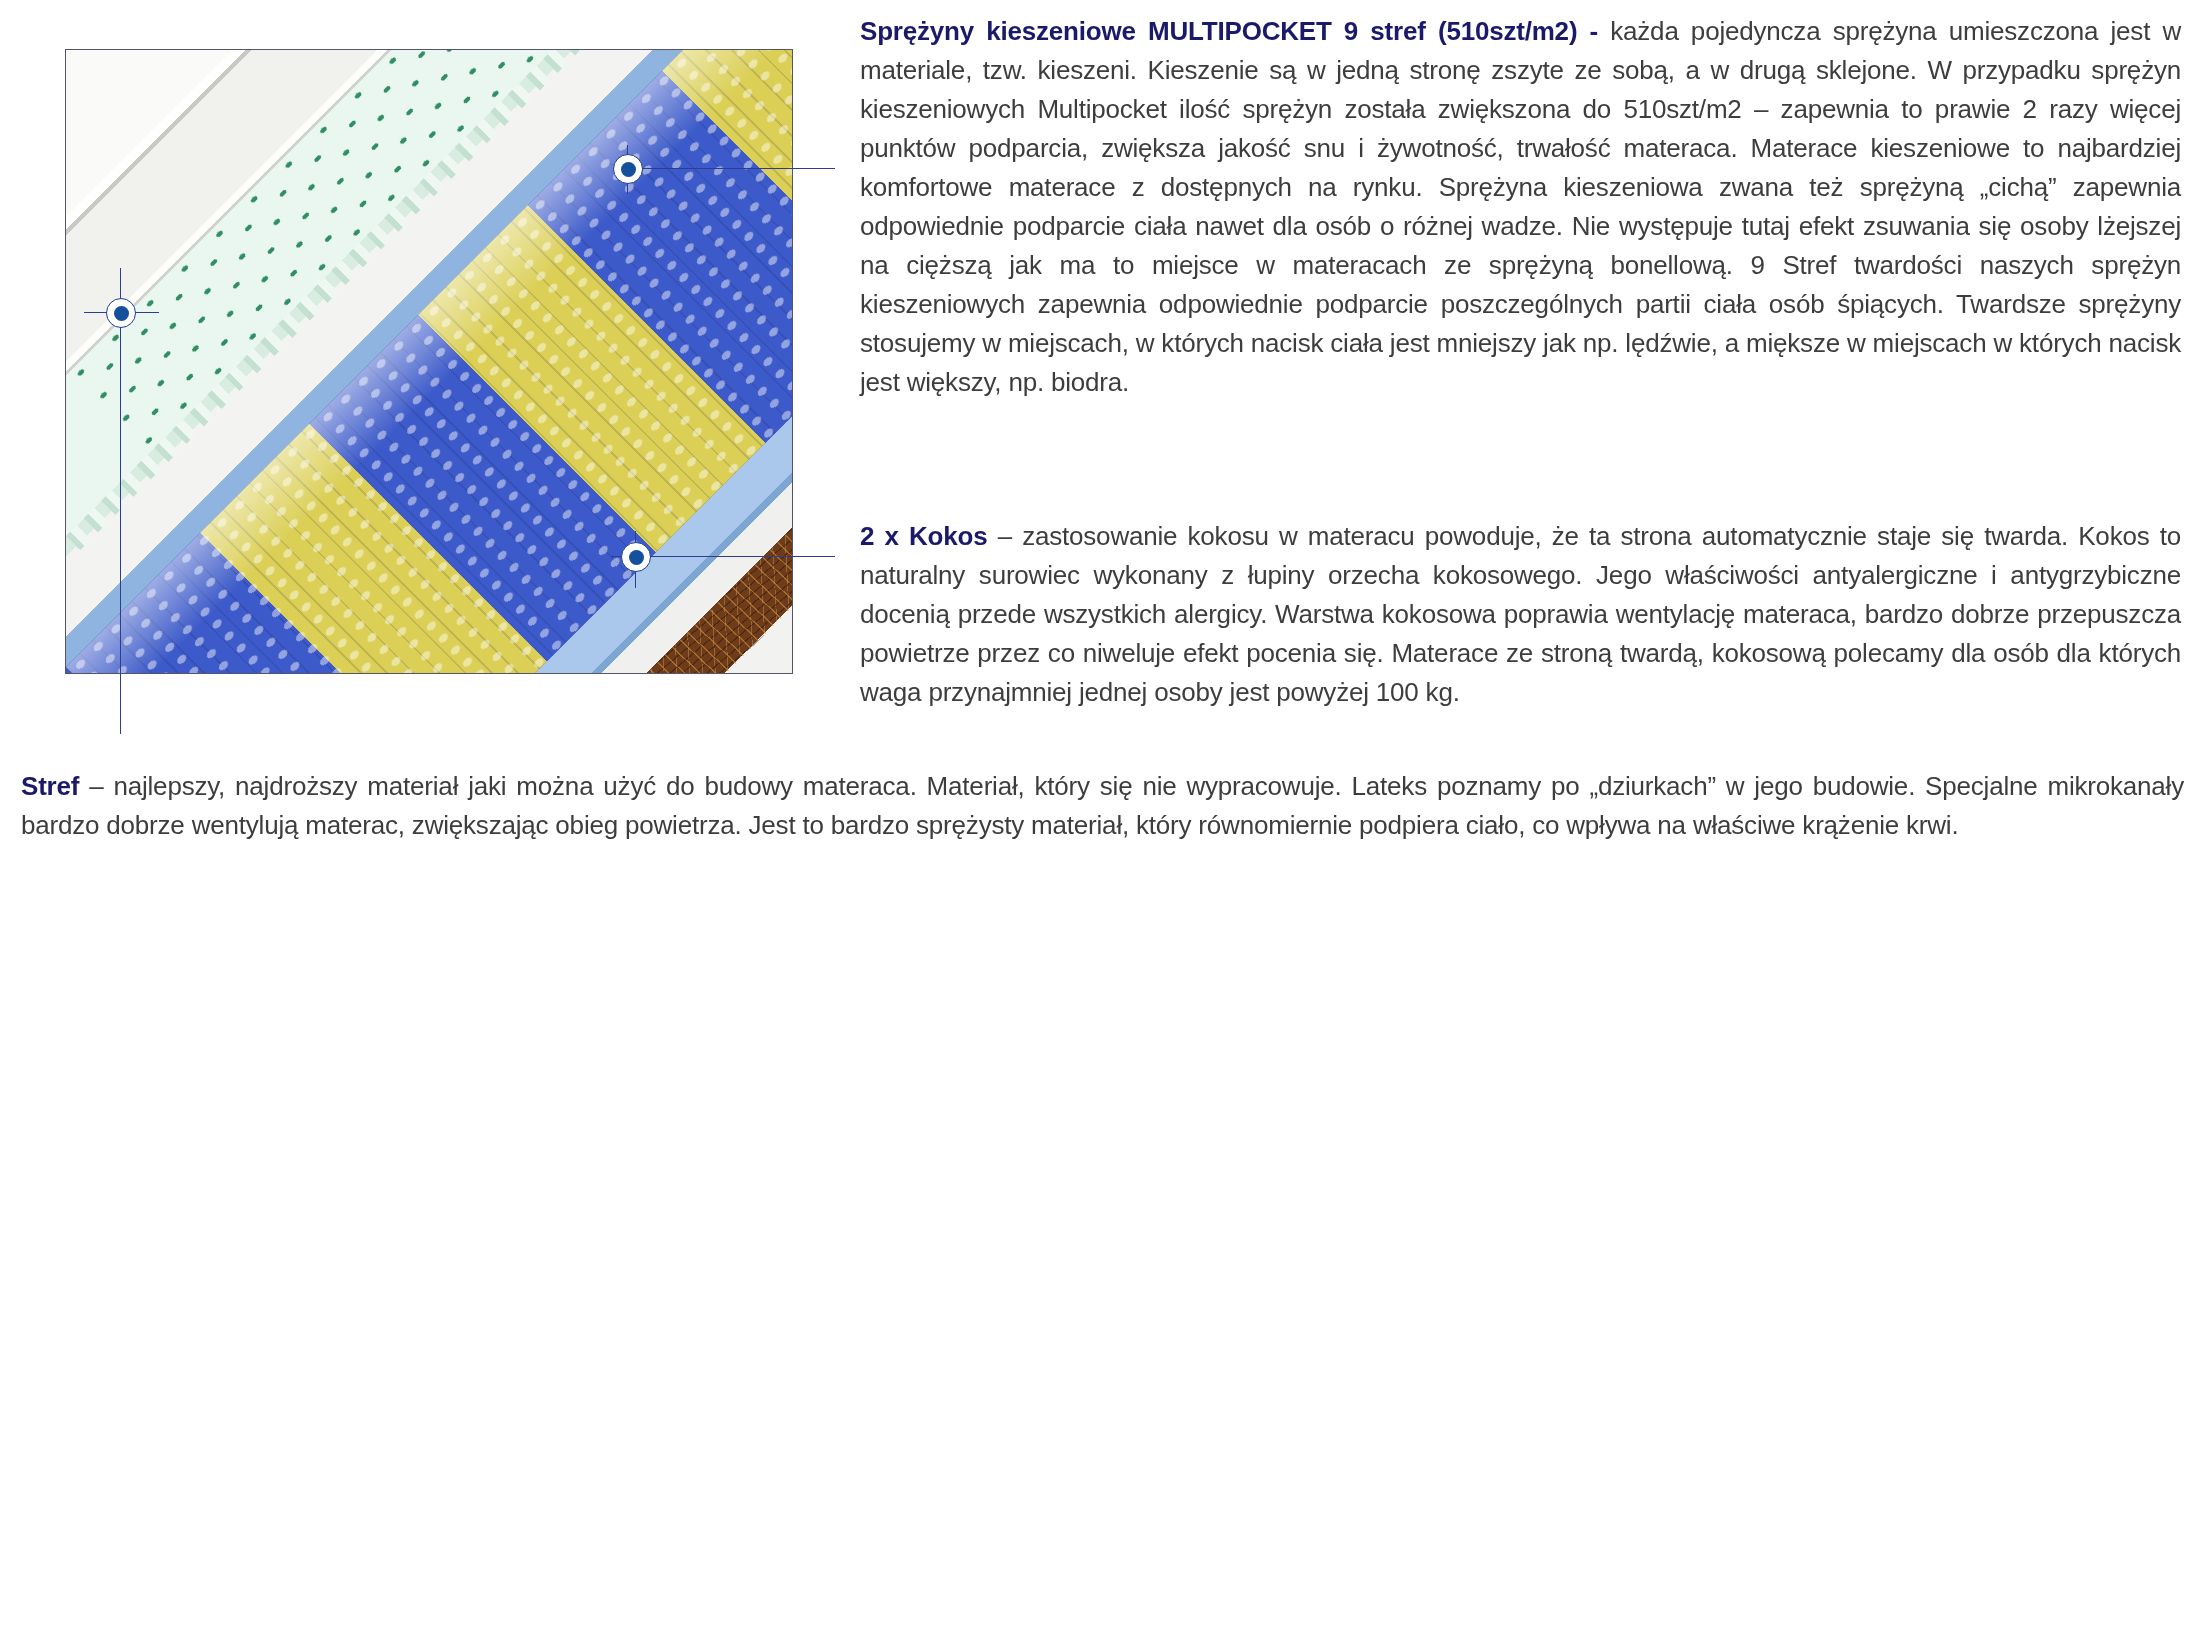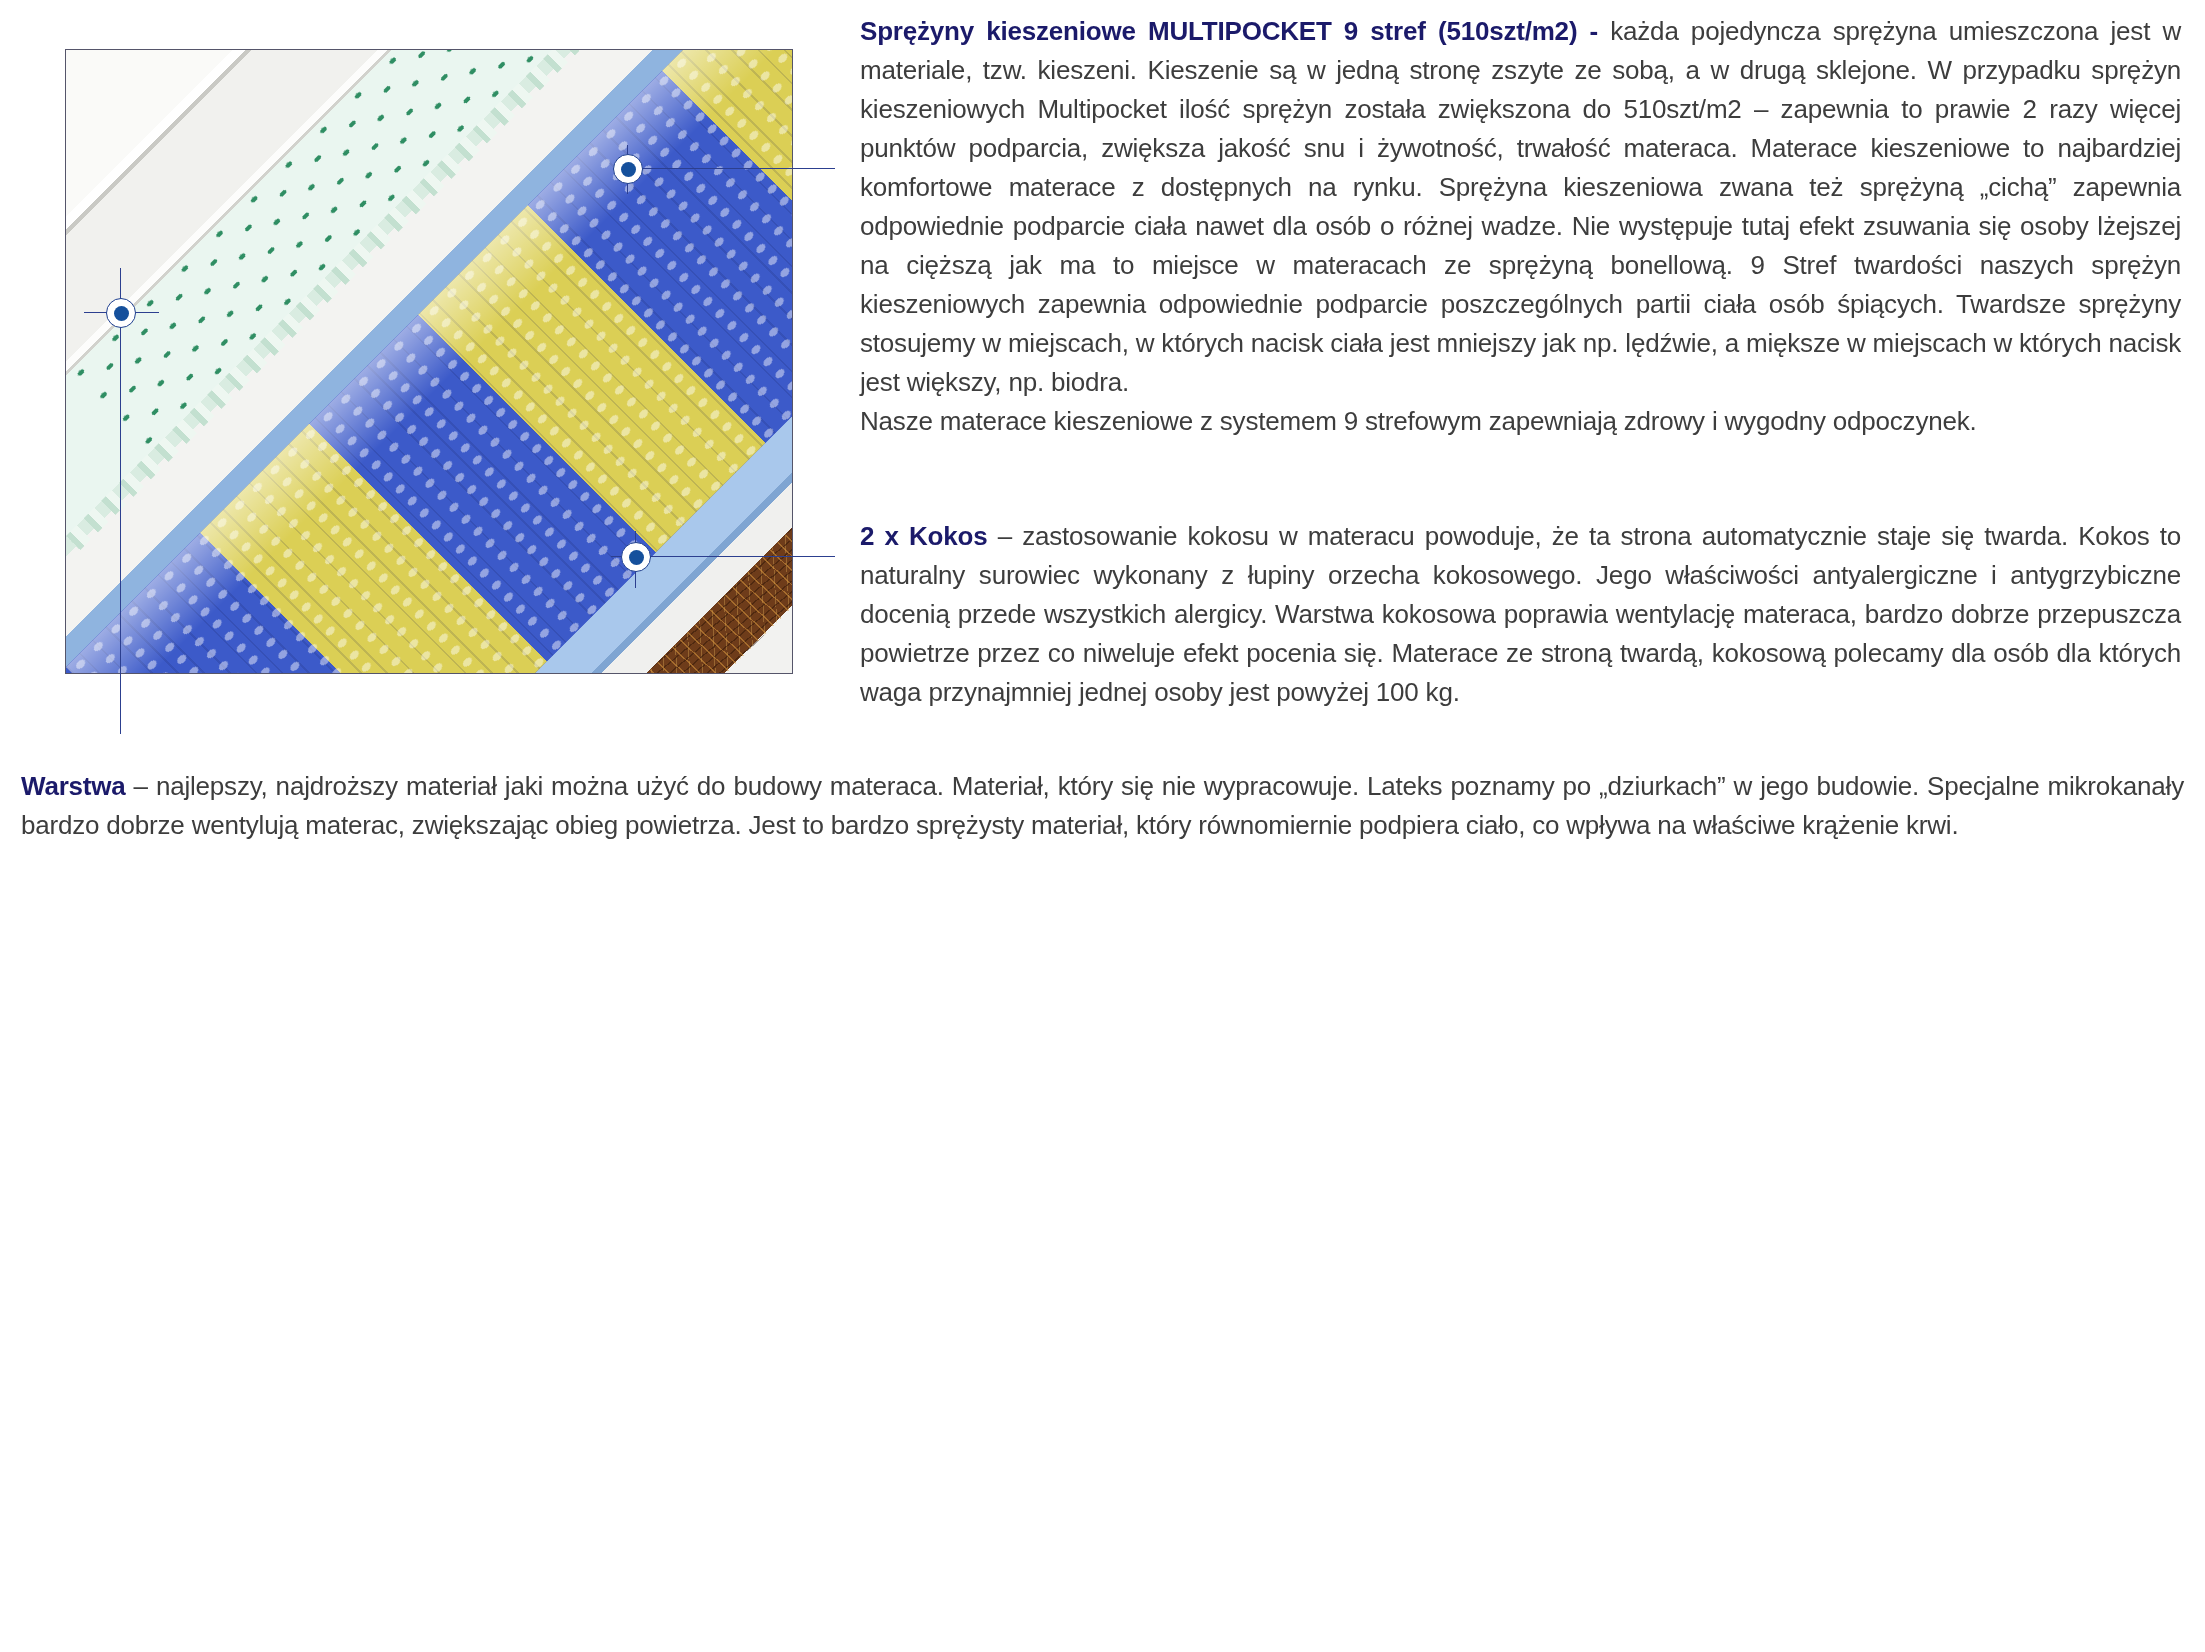--- a/index.html
+++ b/index.html
@@ -118,23 +118,22 @@
 </div>
 <div class="marker" style="left:106px;top:298px;">
   <div class="dot"></div>
 </div>
 <div class="marker" style="left:621px;top:542px;">
   <div class="dot"></div>
 </div>
 
 <div class="para p-multipocket">
   <p><span class="hd">Sprężyny kieszeniowe MULTIPOCKET 9 stref (510szt/m2) -</span><span> każda pojedyncza sprężyna umieszczona jest w materiale, tzw. kieszeni. Kieszenie są w jedną stronę zszyte ze sobą, a w drugą sklejone. W przypadku sprężyn kieszeniowych Multipocket ilość sprężyn została zwiększona do 510szt/m2 – zapewnia to prawie 2 razy więcej punktów podparcia, zwiększa jakość snu i żywotność, trwałość materaca. Materace kieszeniowe to najbardziej komfortowe materace z dostępnych na rynku. Sprężyna kieszeniowa zwana też sprężyną „cichą” zapewnia odpowiednie podparcie ciała nawet dla osób o różnej wadze. Nie występuje tutaj efekt zsuwania się osoby lżejszej na cięższą jak ma to miejsce w materacach ze sprężyną bonellową. 9 Stref twardości naszych sprężyn kieszeniowych zapewnia odpowiednie podparcie poszczególnych partii ciała osób śpiących. Twardsze sprężyny stosujemy w miejscach, w których nacisk ciała jest mniejszy jak np. lędźwie, a miększe w miejscach w których nacisk jest większy, np. biodra.</span></p>
-  <p>Nasze materace kieszeniowe z systemem 9 strefowym zapewniają zdrowy i wygodny odpoczynek.</p>
 </div>
 
 <div class="para p-kokos">
   <p><span class="hd">2 x Kokos</span><span> – zastosowanie kokosu w materacu powoduje, że ta strona automatycznie staje się twarda. Kokos to naturalny surowiec wykonany z łupiny orzecha kokosowego. Jego właściwości antyalergiczne i antygrzybiczne docenią przede wszystkich alergicy. Warstwa kokosowa poprawia wentylację materaca, bardzo dobrze przepuszcza powietrze przez co niweluje efekt pocenia się. Materace ze stroną twardą, kokosową polecamy dla osób dla których waga przynajmniej jednej osoby jest powyżej 100 kg.</span></p>
 </div>
 
 <div class="para p-lateks">
-  <p><span class="hd">Warstwa</span><span> – najlepszy, najdroższy materiał jaki można użyć do budowy materaca. Materiał, który się nie wypracowuje. Lateks poznamy po „dziurkach” w jego budowie. Specjalne mikrokanały bardzo dobrze wentylują materac, zwiększając obieg powietrza. Jest to bardzo sprężysty materiał, który równomiernie podpiera ciało, co wpływa na właściwe krążenie krwi.</span></p>
+  <p><span class="hd">Stref</span><span> – najlepszy, najdroższy materiał jaki można użyć do budowy materaca. Materiał, który się nie wypracowuje. Lateks poznamy po „dziurkach” w jego budowie. Specjalne mikrokanały bardzo dobrze wentylują materac, zwiększając obieg powietrza. Jest to bardzo sprężysty materiał, który równomiernie podpiera ciało, co wpływa na właściwe krążenie krwi.</span></p>
 </div>
 
 
 </body></html>

